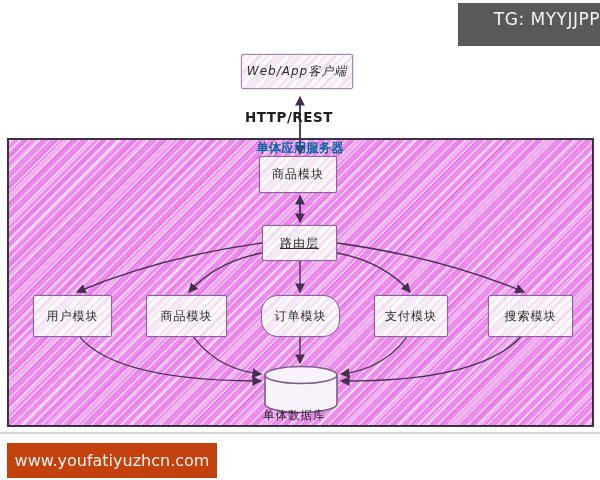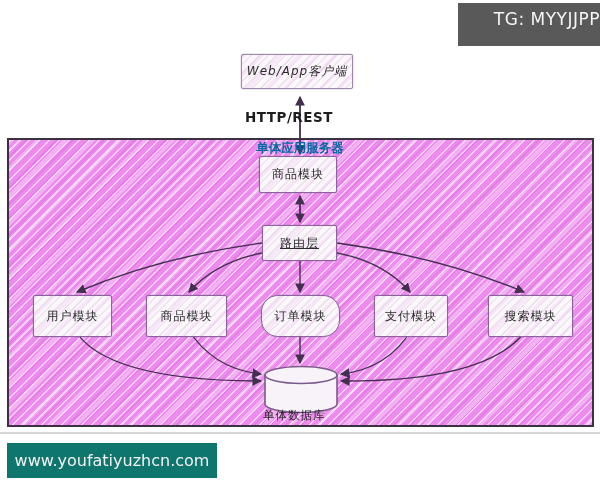--- a/index.html
+++ b/index.html
@@ -15,21 +15,21 @@
   .tg-badge{
     left:458px;top:3px;width:142px;height:43px;
     background:#595959;color:#f5f5f5;
     font-size:17px;line-height:32px;text-align:right;letter-spacing:.5px;
     z-index:6;
   }
 
   
   .site-banner{
     left:7px;top:443px;width:210px;height:35px;
-    background:#0f766e;color:#f2f2f2;
+    background:#c2410c;color:#f2f2f2;
     font-size:16px;line-height:35px;text-align:center;
     z-index:6;
   }
   .separator{
     left:0;top:432px;width:600px;height:2px;background:#d6d6d6;z-index:1;
   }
 
   
   .server-container{
     left:7px;top:138px;width:583px;height:285px;

